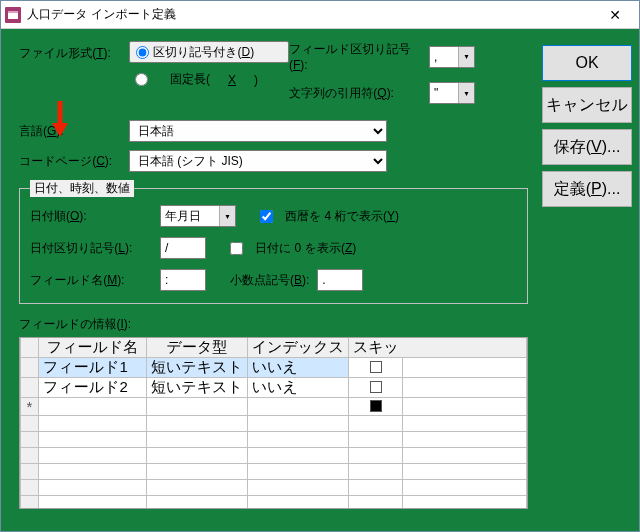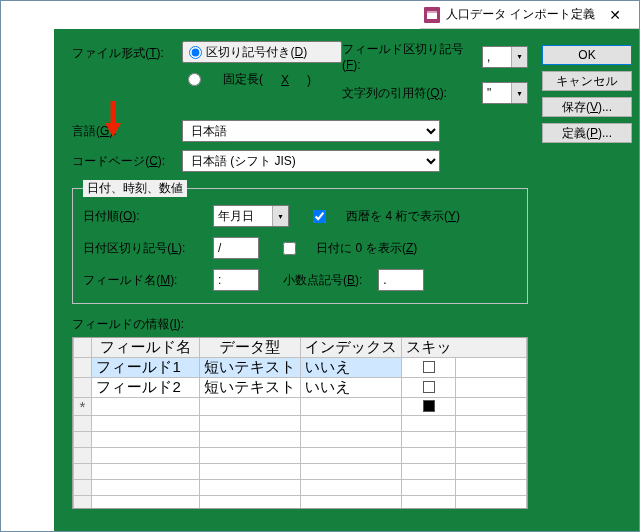--- a/index.html
+++ b/index.html
@@ -10,21 +10,20 @@
     background: #f0f0f0;
     color: #000;
   }
   .window {
     width: 640px;
     height: 532px;
     background: #fff;
     border: 1px solid #6f8ea6;
     display: flex;
     flex-direction: column;
-    align-items: flex-end;
   }
   .titlebar {
     height: 28px;
     background: #fff;
     border-bottom: 1px solid #d0d0d0;
     display: flex;
     align-items: center;
     padding: 0 4px;
   }
   .titlebar .appicon {
@@ -47,24 +46,24 @@
     background: #15803d;
     position: relative;
     padding: 12px 7px 10px 18px;
     display: flex;
     gap: 14px;
   }
   .leftcol { flex: 1; min-width: 0; }
   .rightcol { width: 90px; display: flex; flex-direction: column; gap: 6px; padding-top: 4px; }
 
   .btn {
-    height: 20px;
+    height: 36px;
     background: #e1e1e1;
     border: 1px solid #adadad;
-    font-size: 12px;
+    font-size: 16px;
     display: flex; align-items: center; justify-content: center;
     padding: 0 2px;
     position: relative;
     cursor: default;
   }
   .btn.ok { border: 1px solid #0078d7; }
 
   .row {
     display: flex;
     align-items: center;
@@ -114,21 +113,21 @@
 
   fieldset.group {
     border: 1px solid #c0c0c0;
     margin: 8px 0 12px 0;
     padding: 8px 10px 12px 10px;
   }
   fieldset.group legend { padding: 0 4px; font-size: 12px; background:#f0f0f0;}
 
   .subrow { display:flex; align-items:center; margin-bottom: 10px; }
   .sublbl { width: 130px; }
-  .rightpair { display:flex; align-items:center; gap: 16px; margin-left: 24px; }
+  .rightpair { display:flex; align-items:center; gap: 8px; margin-left: 24px; }
 
   .field-info-lbl { margin: 4px 0 4px 0; }
 
   .grid {
     border: 1px solid #a0a0a0;
     background: #fff;
     height: 172px;
     overflow: hidden;
     font-size: 15px;
   }

